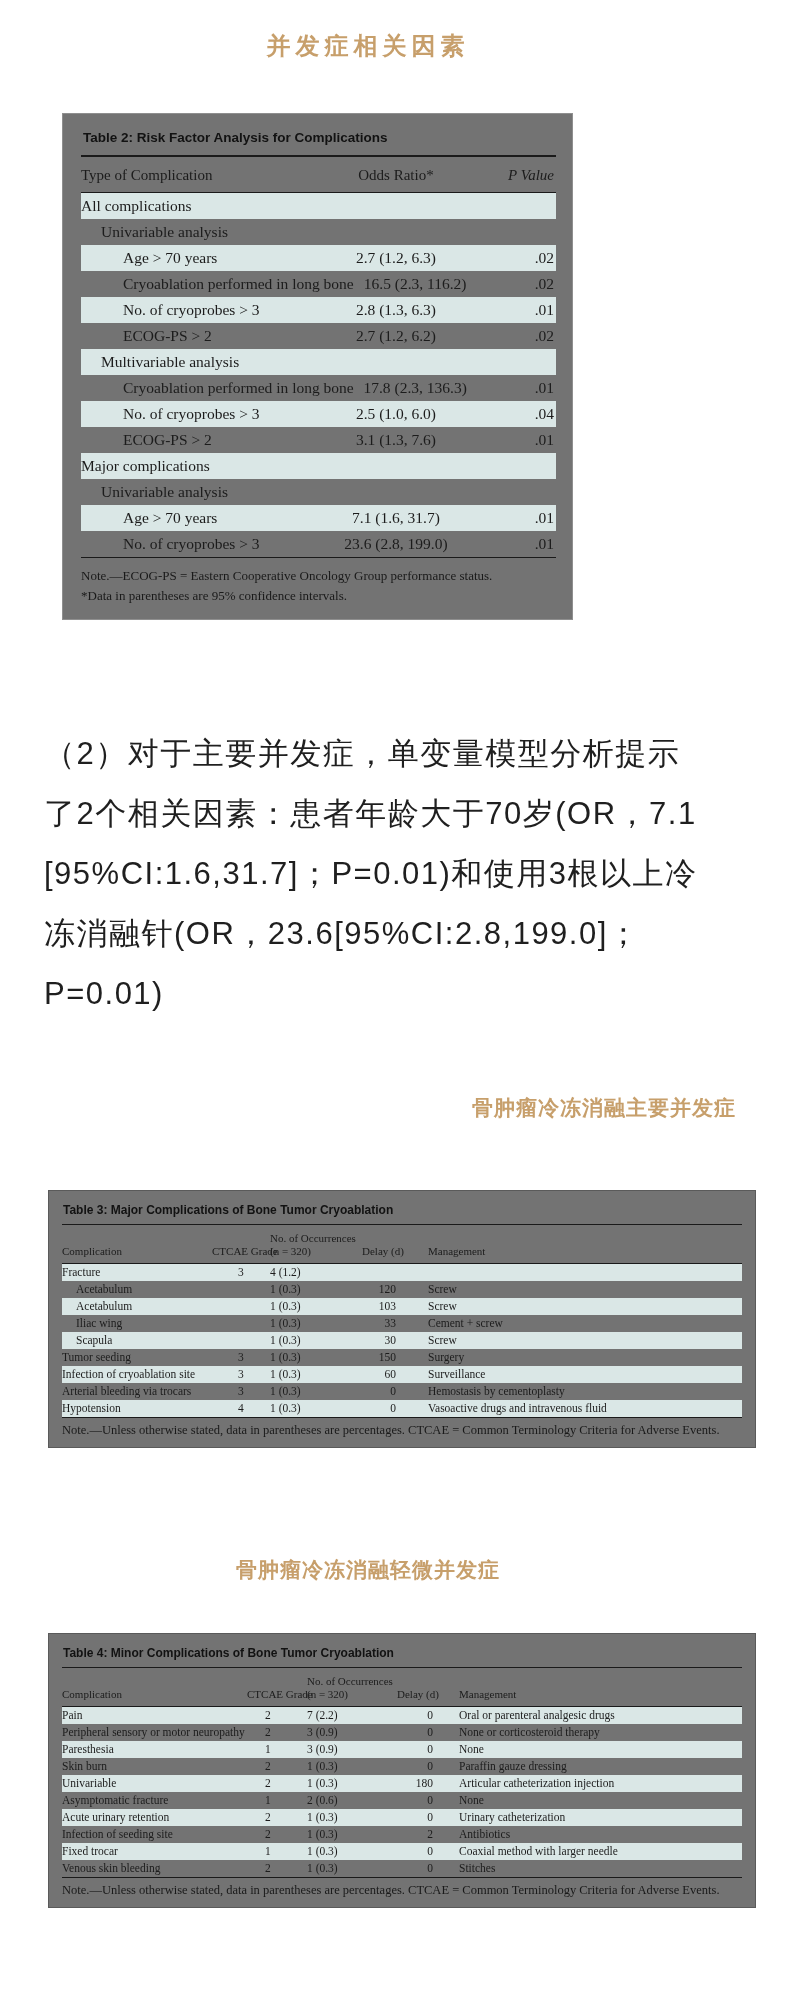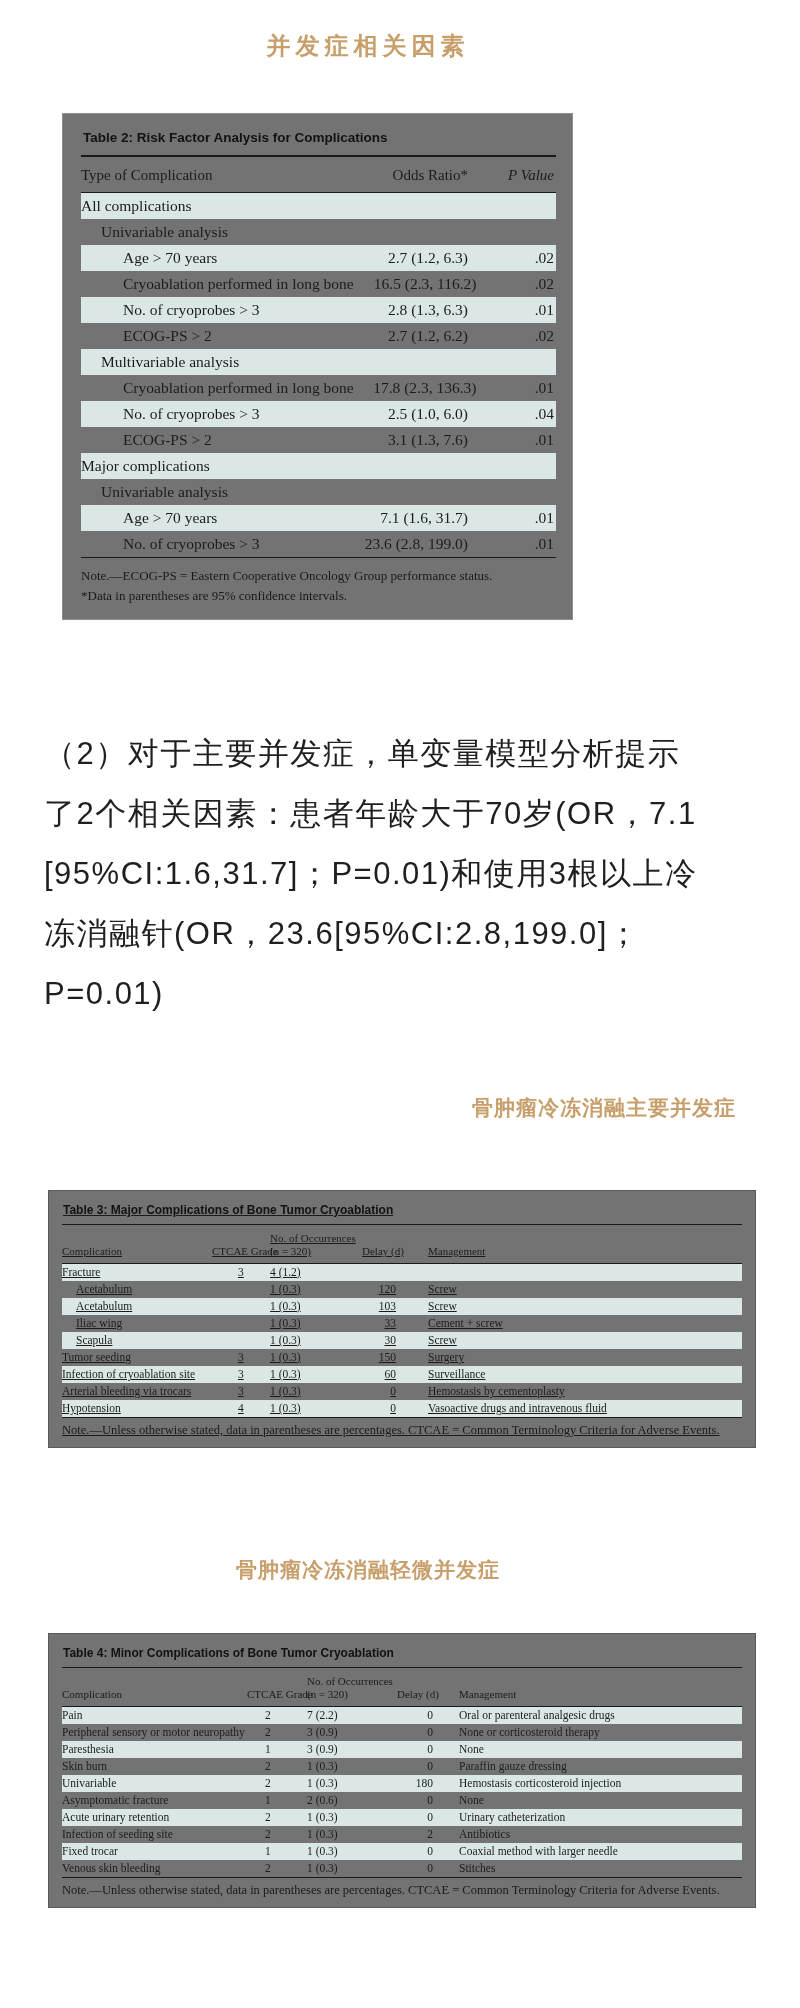--- a/index.html
+++ b/index.html
@@ -35,37 +35,37 @@
   .t-notes{color:#1a1a1a;}
   .shade{background:var(--row-shade);}
 
   
   .t2{left:62px;top:113px;width:511px;padding:14px 16px 14px 18px;}
   .t2 .t-title{font-size:13.5px;padding:2px 0 10px 2px;}
   .t2-head{display:flex;align-items:flex-end;font-size:15px;padding:10px 0 8px;border-bottom:1.6px solid #1a1a1a;}
   .t2-body{border-bottom:1.6px solid #1a1a1a;}
   .t2r{display:flex;height:26px;line-height:26px;font-size:15.5px;}
   .t2 .c1{flex:1;white-space:nowrap;}
-  .t2 .c2{width:172px;text-align:right;padding-right:28px;white-space:nowrap;}
+  .t2 .c2{width:172px;text-align:center;padding-right:28px;white-space:nowrap;}
   .t2 .c3{width:60px;text-align:right;padding-right:2px;white-space:nowrap;}
   .t2 .i1{padding-left:20px;}
   .t2 .i2{padding-left:42px;}
   .t2 .t-notes{padding-top:8px;font-size:13px;line-height:19.5px;}
   .t2-head .c3{font-style:italic;}
 
   
   .wide{border:1px solid #5a5a5a;padding:10px 13px 8px 13px;}
   .wide .t-title{font-size:12px;padding:2px 0 7px 1px;border-bottom:1.8px solid #1a1a1a;}
   .w-head{display:flex;align-items:flex-end;padding:7px 0 5px;border-bottom:1.3px solid #1a1a1a;font-size:11px;line-height:13px;}
   .w-head .hcell{white-space:nowrap;overflow:visible;}
   .w-body{border-bottom:1.3px solid #1a1a1a;}
   .wr{display:flex;height:17px;line-height:17px;font-size:11.5px;white-space:nowrap;}
   .wide .t-notes{padding-top:5px;font-size:12.5px;line-height:15.5px;max-width:660px;}
 
-  .t3{left:48px;top:1190px;width:708px;text-decoration:underline;}
+  .t3{left:48px;top:1190px;width:708px;}
   .t3 .c1{width:150px;}
   .t3 .c2{width:58px;}
   .t3 .c3{width:92px;}
   .t3 .c4{width:50px;text-align:right;padding-right:16px;}
   .t3 .c5{flex:1;padding-left:16px;}
   .t3 .wr .c2{padding-left:26px;}
 
   .t4{left:48px;top:1633px;width:708px;}
   .t4 .c1{width:185px;}
   .t4 .c2{width:60px;}
@@ -303,21 +303,21 @@
           <span class="c2">2</span>
           <span class="c3">1 (0.3)</span>
           <span class="c4">0</span>
           <span class="c5">Paraffin gauze dressing</span>
         </div>
       <div class="wr shade">
           <span class="c1">Univariable</span>
           <span class="c2">2</span>
           <span class="c3">1 (0.3)</span>
           <span class="c4">180</span>
-          <span class="c5">Hemostasis corticosteroid injection</span>
+          <span class="c5">Articular catheterization injection</span>
         </div>
       <div class="wr">
           <span class="c1">Asymptomatic fracture</span>
           <span class="c2">1</span>
           <span class="c3">2 (0.6)</span>
           <span class="c4">0</span>
           <span class="c5">None</span>
         </div>
       <div class="wr shade">
           <span class="c1">Acute urinary retention</span>

